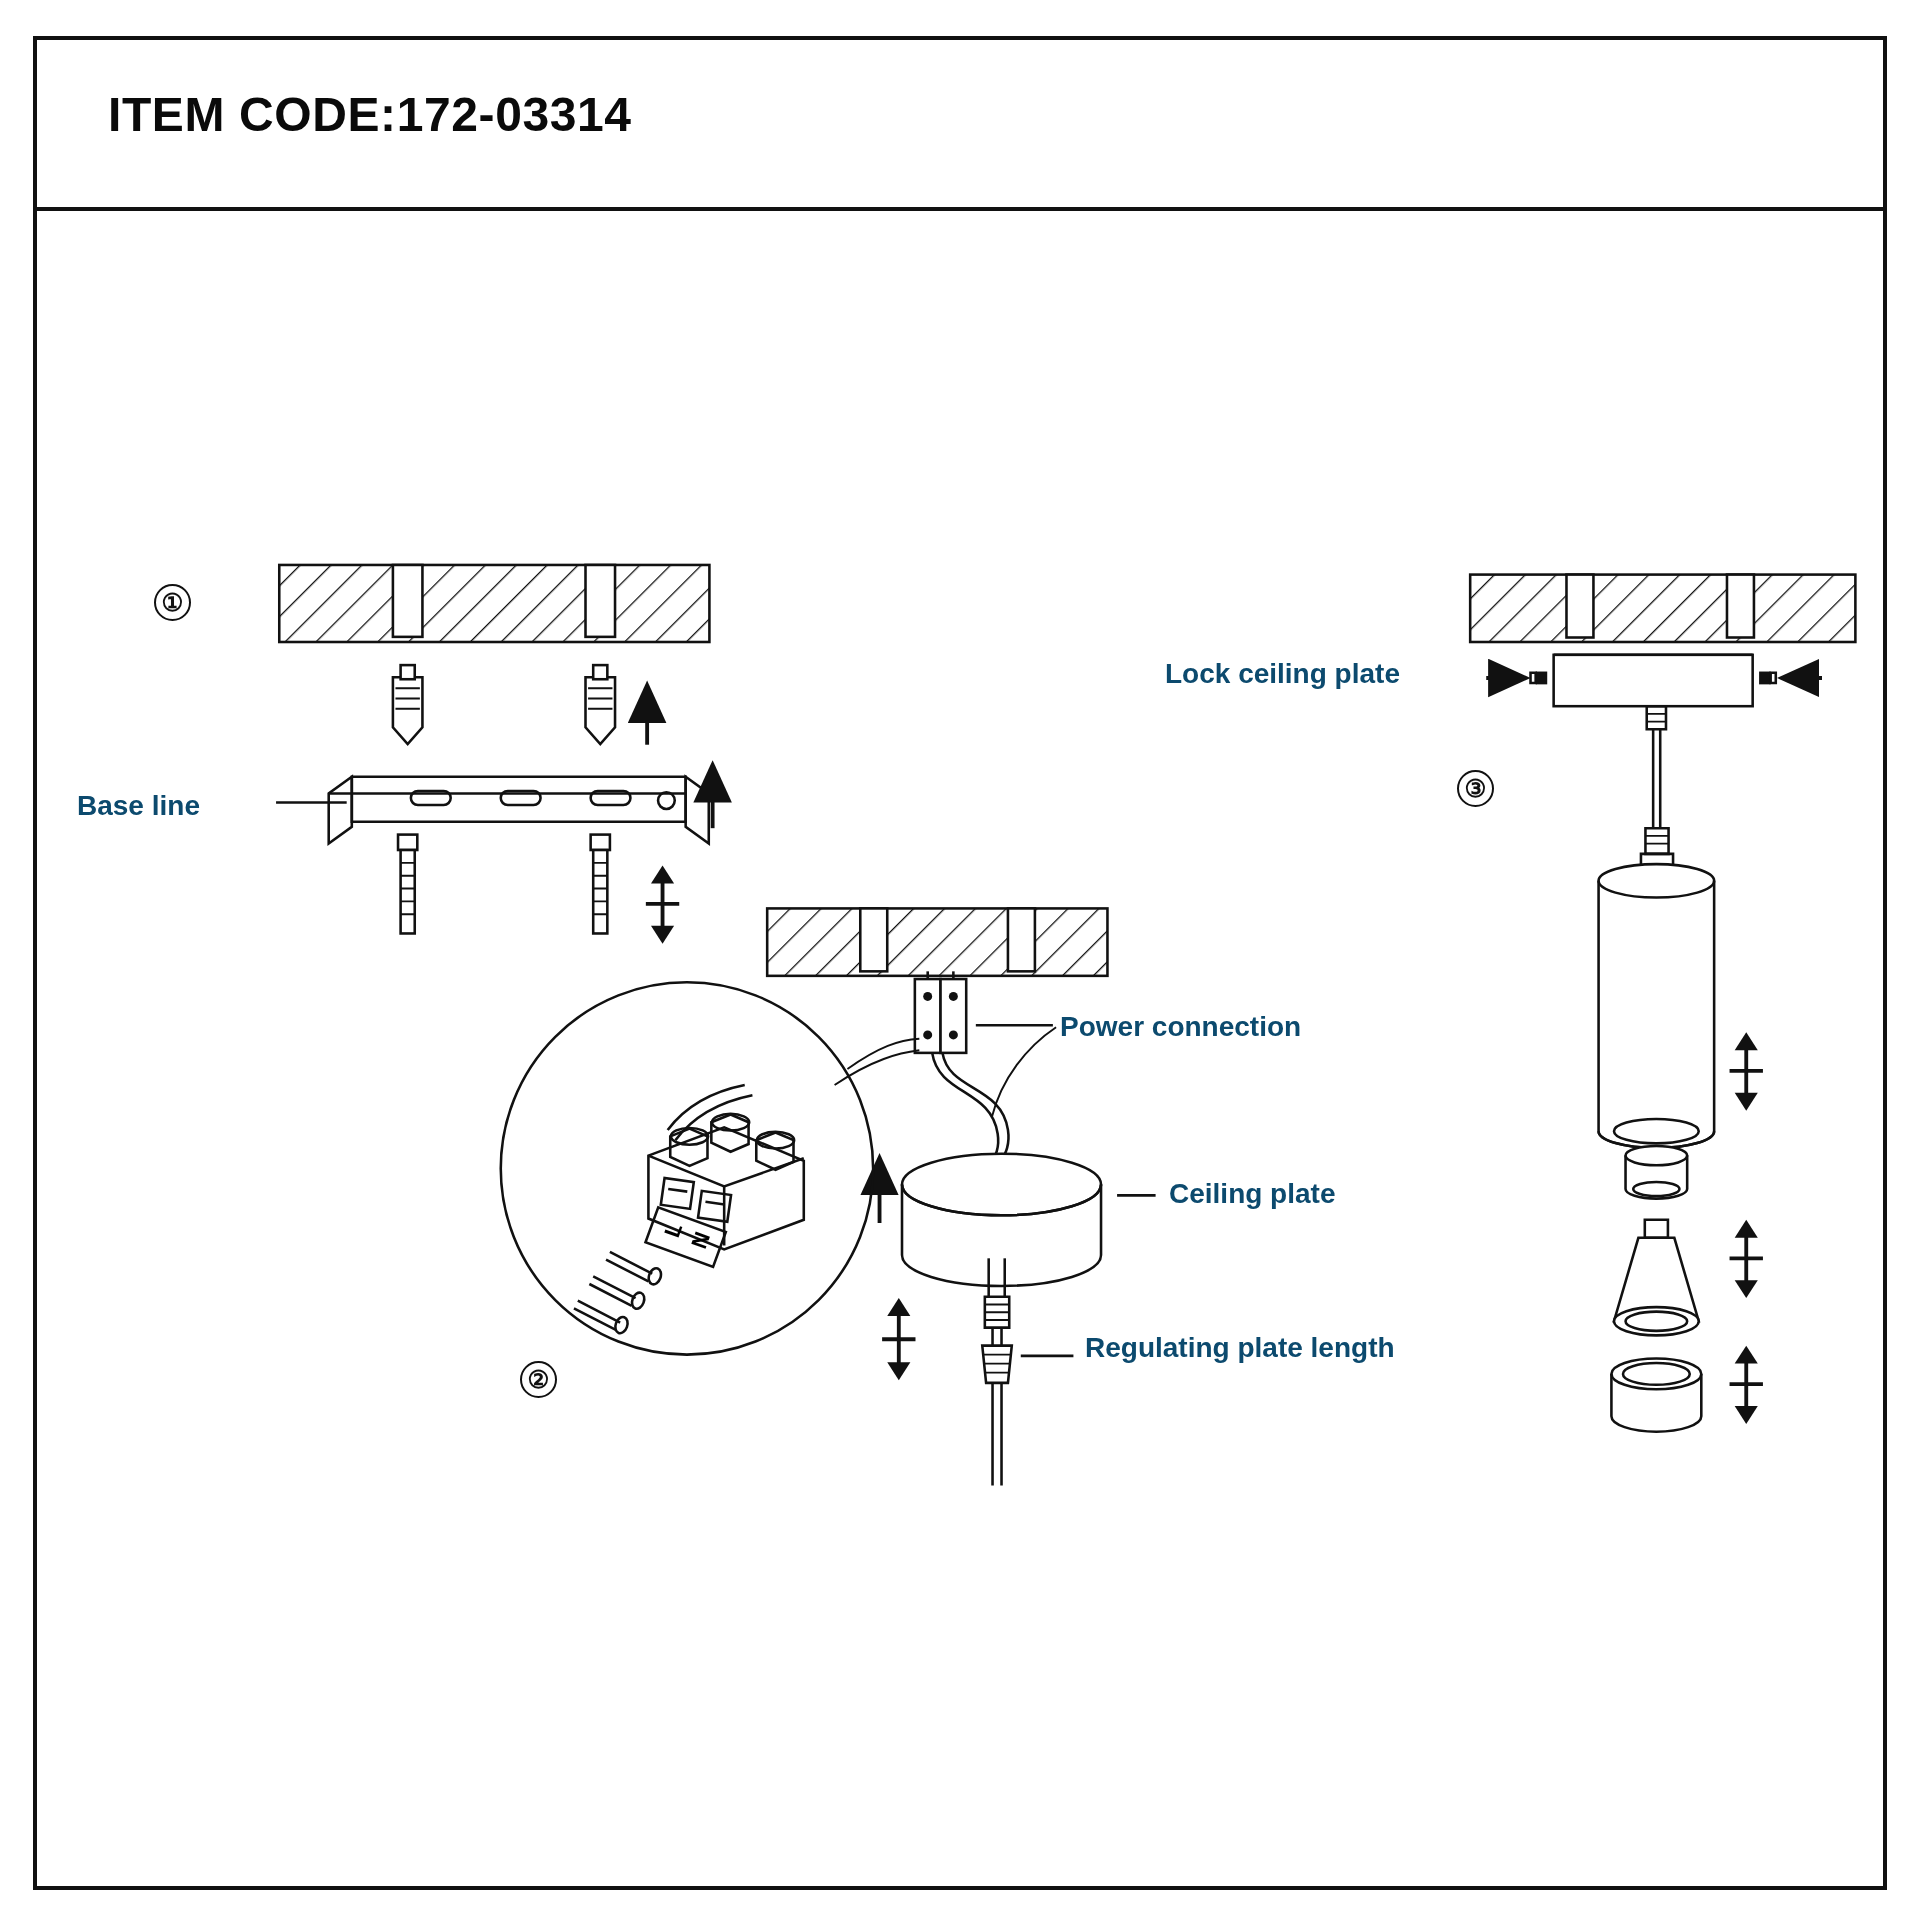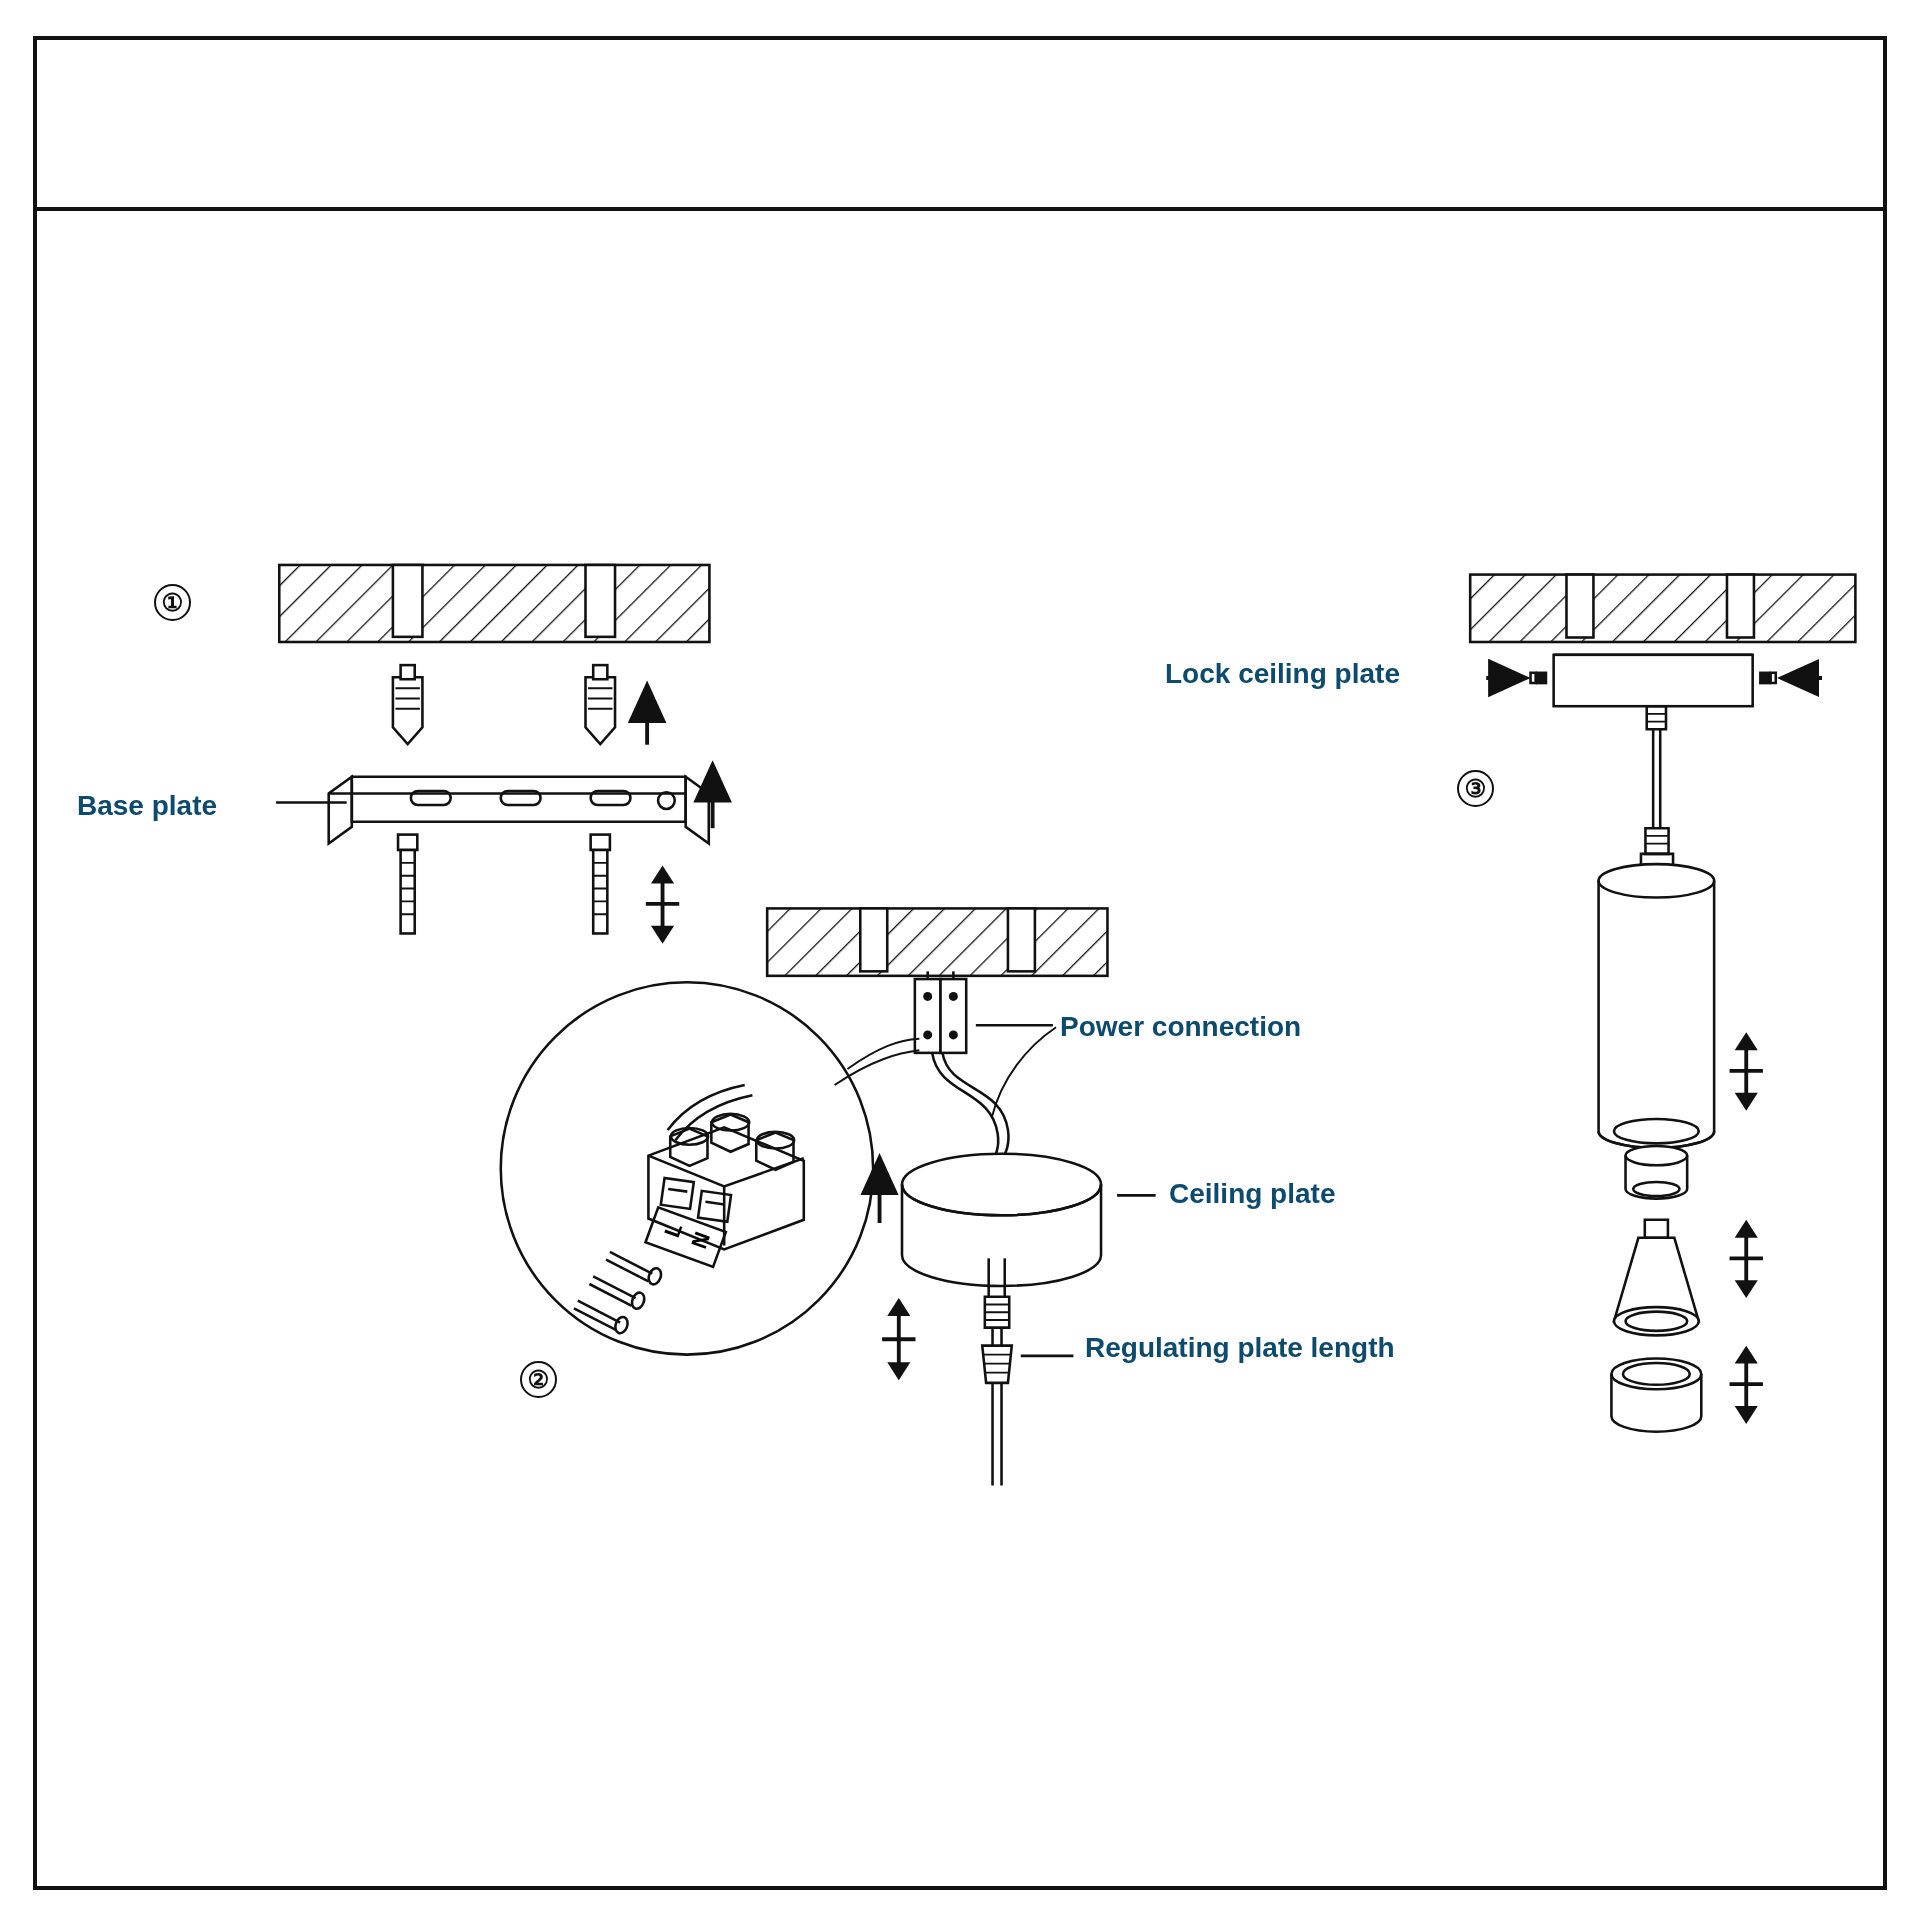--- a/index.html
+++ b/index.html
@@ -74,26 +74,27 @@
   .fillblk { fill: #111; stroke: none; }
   .wht { fill: #ffffff; stroke: #111; stroke-width: 4; }
 </style>
 </head>
 <body>
 
 <div id="sheet">
 
   <div class="frame"></div>
   <div class="title-bar"></div>
+  <div class="title-text">ITEM CODE:172-03314</div>
 
   <div class="step-num" style="left:154px; top:584px;">①</div>
   <div class="step-num" style="left:520px; top:1361px;">②</div>
   <div class="step-num" style="left:1457px; top:770px;">③</div>
 
-  <div class="label" style="left:77px; top:790px;">Base plate</div>
+  <div class="label" style="left:77px; top:790px;">Base line</div>
   <div class="label" style="left:1060px; top:1011px;">Power connection</div>
   <div class="label" style="left:1169px; top:1178px;">Ceiling plate</div>
   <div class="label" style="left:1085px; top:1332px;">Regulating plate length</div>
   <div class="label" style="left:1165px; top:658px;">Lock ceiling plate</div>
 
   <svg width="1926" height="1926" viewBox="0 0 3000 3000">
 
     <defs>
       <pattern id="hatch" width="34" height="34" patternUnits="userSpaceOnUse" patternTransform="rotate(45)">
         <line x1="0" y1="0" x2="0" y2="34" stroke="#111" stroke-width="4"></line>

